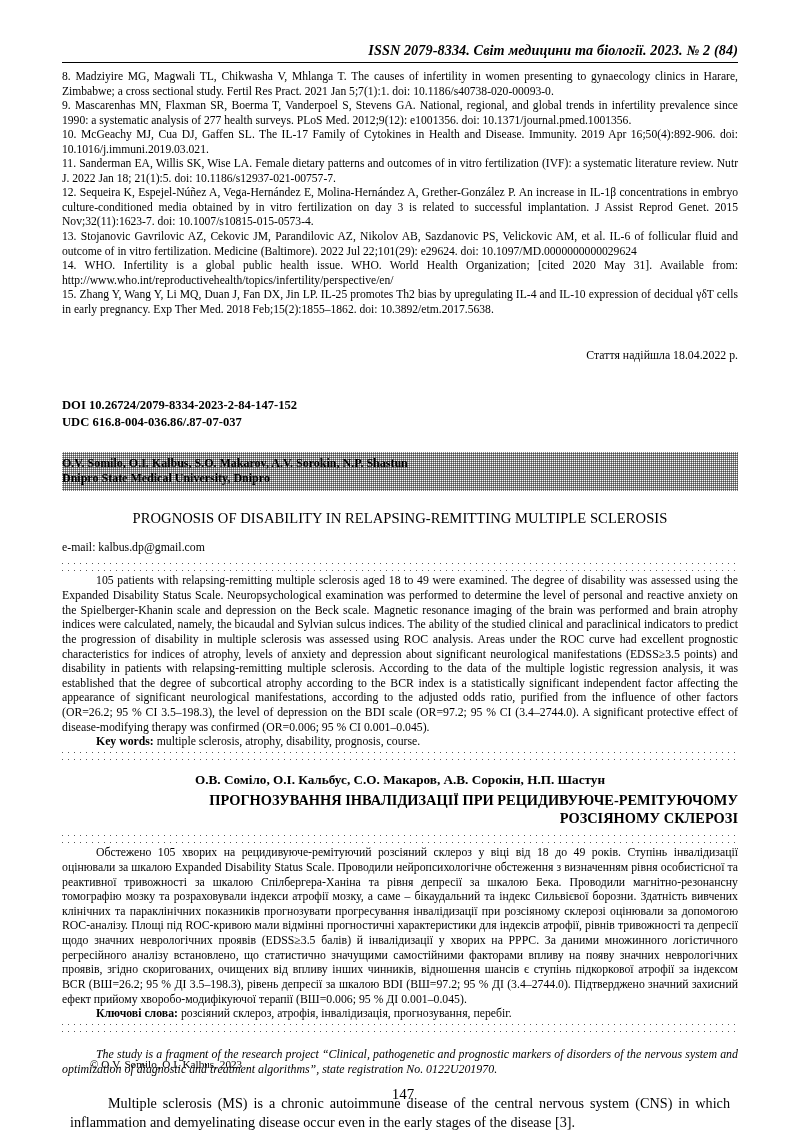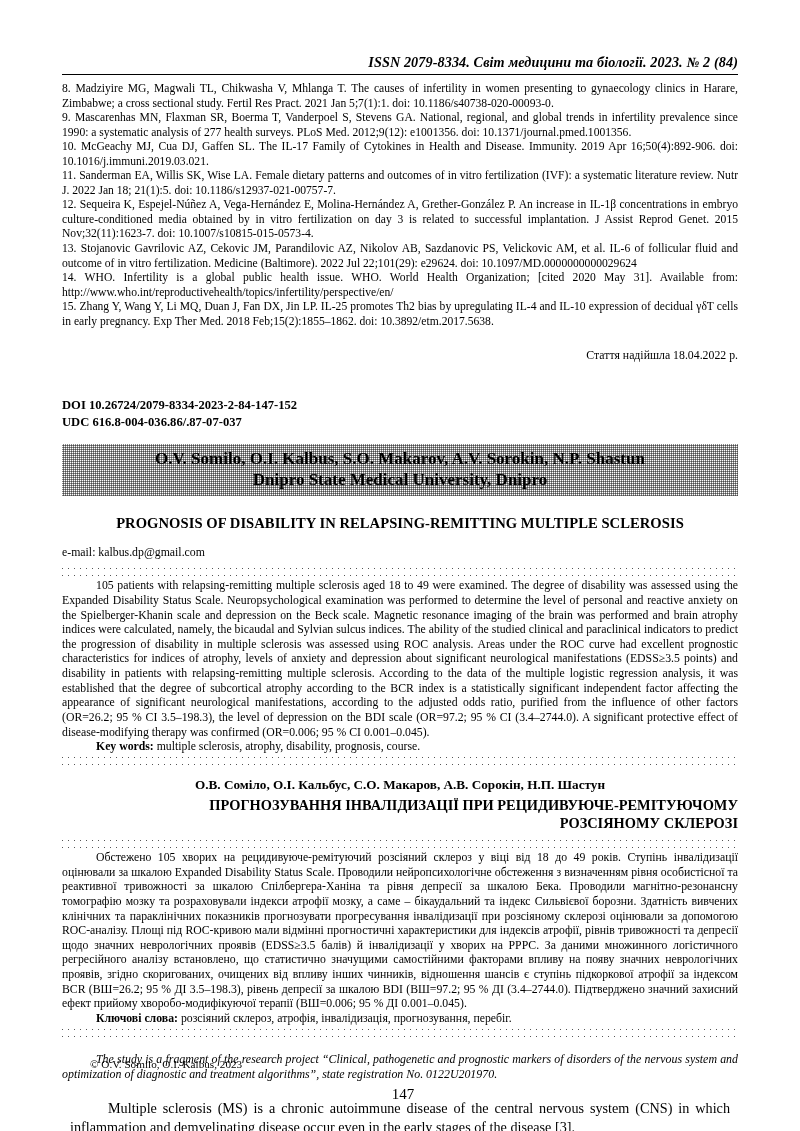--- a/index.html
+++ b/index.html
@@ -12,21 +12,21 @@
     height: 1131px;
     font-family: "Liberation Serif", "DejaVu Serif", serif;
     color: #000000;
     position: relative;
     overflow: hidden;
   }
   .page {
     width: 800px;
     height: 1131px;
     box-sizing: border-box;
-    padding: 54px 62px 0 62px;
+    padding: 42px 62px 0 62px;
     position: relative;
   }
 
   
   .runhead {
     text-align: right;
     font-style: italic;
     font-weight: bold;
     font-size: 14.2px;
     letter-spacing: 0.1px;
@@ -44,57 +44,57 @@
     text-align: justify;
   }
   .reflist .ref {
     margin: 0;
     padding: 0;
   }
 
   .received {
     text-align: right;
     font-size: 11.8px;
-    margin-top: 19px;
+    margin-top: 31px;
   }
 
   
   .idblock {
     margin-top: 34px;
     font-weight: bold;
     font-size: 12.6px;
     line-height: 1.32;
   }
 
   
   .authorband {
-    margin-top: 13px;
+    margin-top: 21px;
     padding: 4px 0 5px 0;
-    text-align: center;
-    font-weight: bold;
-    font-size: 17px;
+    text-align: left;
+    font-weight: bold;
+    font-size: 12px;
     line-height: 1.28;
     background-color: #ffffff;
     background-image:
       repeating-linear-gradient(0deg,
         rgba(0,0,0,0.46) 0px, rgba(0,0,0,0.46) 1px,
         rgba(0,0,0,0) 1px, rgba(0,0,0,0) 2px),
       repeating-linear-gradient(90deg,
         rgba(0,0,0,0.46) 0px, rgba(0,0,0,0.46) 1px,
         rgba(0,0,0,0) 1px, rgba(0,0,0,0) 2px);
     background-size: 2px 2px, 2px 2px;
     background-position: 0 0, 1px 1px;
   }
   .authorband .ln { display: block; }
 
   
   .arttitle {
     margin-top: 18px;
     text-align: center;
-    font-weight: bold;
+    font-weight: normal;
     font-size: 14.6px;
     letter-spacing: 0.05px;
     line-height: 1.25;
   }
   .email {
     margin-top: 13px;
     font-size: 11.8px;
   }
 
   

